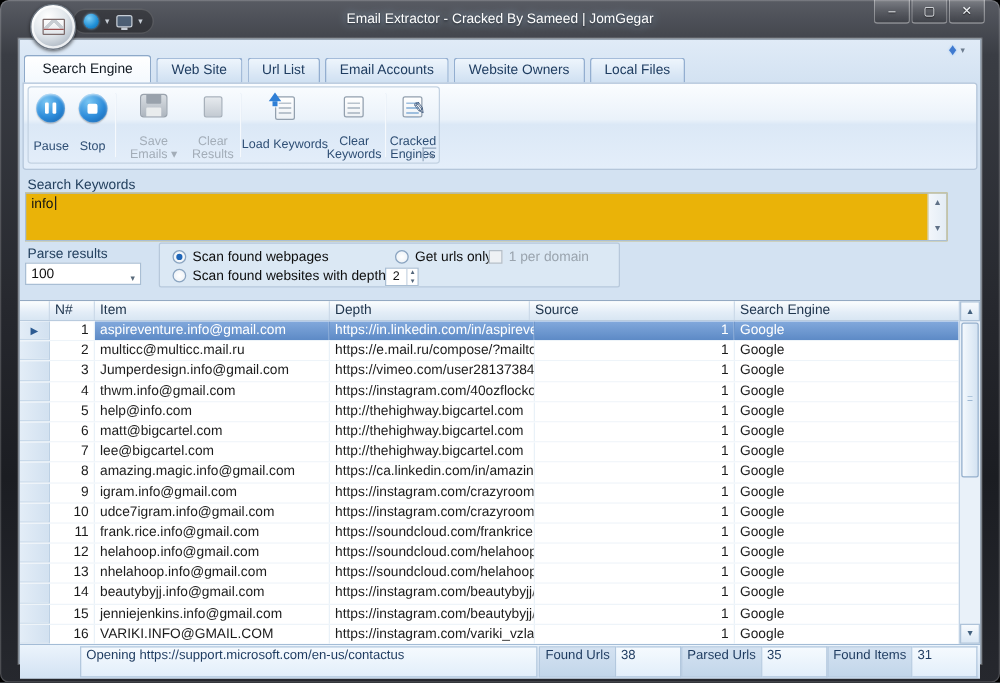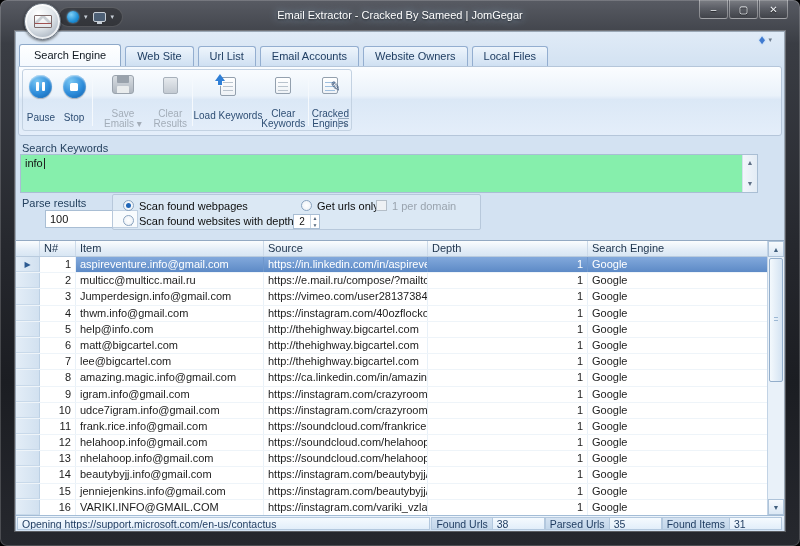--- a/index.html
+++ b/index.html
@@ -81,32 +81,32 @@
     border-left:5px solid transparent; border-right:5px solid transparent; border-bottom:7px solid #2f7fd6;
     filter:drop-shadow(0 1px 0 rgba(255,255,255,.8)); }
   .arrow-up-blue::after { content:""; position:absolute; left:-2px; top:7px; width:4px; height:4px; background:#2f7fd6; }
   .pencil { position:absolute; right:-4px; top:1px; font-size:13px; color:#3c567a; transform:rotate(8deg); }
   .lines-blue { position:absolute; left:2px; right:2px; top:4px; height:12px;
     background:repeating-linear-gradient(#9dbede 0 1px, transparent 1px 4px); }
 
   
   .content { position:relative; height:104px; }
   .fieldlabel { position:absolute; font-size:11px; color:#24415f; }
-  .kw-box { position:absolute; left:4px; top:18px; width:738px; height:39px; background:#86efac; border:1px solid #a9bed4; }
+  .kw-box { position:absolute; left:4px; top:18px; width:738px; height:39px; background:#eab308; border:1px solid #a9bed4; }
   .kw-text { position:absolute; left:4px; top:2px; font-size:11px; color:#111; }
   .caret { display:inline-block; width:1px; height:11px; background:#222; vertical-align:-2px; margin-left:1px; }
   .vscroll-mini { position:absolute; right:0; top:0; bottom:0; width:15px; background:linear-gradient(90deg,#f2f6fb,#e3ecf5); border-left:1px solid #d4e0ec; }
   .vscroll-mini .a { position:absolute; left:0; right:0; height:12px; text-align:center; font-size:7px; color:#5f7187; line-height:12px; cursor:pointer; }
   .vscroll-mini .a.up { top:2px; } .vscroll-mini .a.dn { bottom:2px; }
 
   .parse-select { position:absolute; left:4px; top:74px; width:93px; height:18px; background:#fff; border:1px solid #a9bed4;
-    font-size:11px; color:#111; line-height:16px; padding-left:4px; cursor:pointer;margin-left:25px; }
+    font-size:11px; color:#111; line-height:16px; padding-left:4px; cursor:pointer; }
   .parse-select .dd { position:absolute; right:4px; top:5px; font-size:7px; color:#5a6b7c; }
 
-  .opt-group { position:absolute; left:96px; top:58px; width:369px; height:36px; border:1px solid #b7c8db; border-radius:2px; background:rgba(235,243,250,.35); }
+  .opt-group { position:absolute; left:111px; top:58px; width:369px; height:36px; border:1px solid #b7c8db; border-radius:2px; background:rgba(235,243,250,.35); }
   .radio { position:absolute; width:11px; height:11px; border-radius:50%; border:1px solid #8aa4c0; background:radial-gradient(#ffffff,#e9eff5); cursor:pointer; }
   .radio.sel::after { content:""; position:absolute; left:2px; top:2px; width:5px; height:5px; border-radius:50%; background:#1f66b8; }
   .checkbox { position:absolute; width:11px; height:11px; border:1px solid #b4bec8; background:#eef1f4; cursor:pointer; }
   .opt-label { position:absolute; font-size:11px; color:#0d0d0d; cursor:default; }
   .opt-label.dim { color:#9aa4ae; }
   .spinner { position:absolute; left:142px; top:18px; width:27px; height:15px; background:#fff; border:1px solid #a9bed4; font-size:10px; }
   .spinner .v { position:absolute; left:0; right:9px; top:1px; text-align:center; color:#111; }
   .spinner .arrows { position:absolute; right:0; top:0; bottom:0; width:9px; border-left:1px solid #c9d6e3; font-size:5px; color:#52657a;
     display:flex; flex-direction:column; align-items:center; justify-content:space-around; cursor:pointer; }
 
@@ -136,21 +136,21 @@
   .vscroll { position:absolute; right:0; top:0; bottom:0; width:17px; background:#e9f1f9; border-left:1px solid #c2d3e5; }
   .sc-btn { position:absolute; left:0; right:0; height:16px; background:linear-gradient(#f7fafd,#dbe8f5); border:1px solid #aec3d9;
     text-align:center; font-size:7px; color:#42607e; line-height:15px; cursor:pointer; }
   .sc-btn.up { top:0; } .sc-btn.dn { bottom:0; }
   .sc-thumb { position:absolute; left:1px; right:1px; top:17px; height:124px; border:1px solid #93aecb; border-radius:2px;
     background:linear-gradient(90deg,#f4f9fd,#d4e3f2); cursor:grab; }
   .sc-thumb::after { content:""; position:absolute; left:4px; right:4px; top:50%; margin-top:-3px; height:6px;
     background:repeating-linear-gradient(#9db8d4 0 1px, transparent 1px 3px); }
 
   
-  .statusbar { display:flex; height:16px; background:linear-gradient(#ecf4fc,#d2e2f3); border-top:1px solid #a3bcd6; align-items:stretch; }
+  .statusbar { display:flex; height:28px; background:linear-gradient(#ecf4fc,#d2e2f3); border-top:1px solid #a3bcd6; align-items:stretch;padding-left:47px; }
   .st-msg { flex:1; margin:1px; border:1px solid #b3c8de; background:linear-gradient(#f5fafe,#e2eefa); color:#1d3a5f;
     font-size:10.5px; line-height:12px; padding:0 4px; white-space:nowrap; overflow:hidden; }
   .st-label { margin:1px 0; padding:0 4px; background:linear-gradient(#d4e2f1,#c2d6ea); border:1px solid #b3c8de; color:#1d3a5f;
     font-size:10.5px; line-height:12px; white-space:nowrap; }
   .st-value { margin:1px 0; width:52px; background:linear-gradient(#f5fafe,#e2eefa); border:1px solid #b3c8de; border-left:none;
     color:#1d3a5f; font-size:10.5px; line-height:12px; padding:0 4px; }
   .st-value:last-child { margin-right:2px; }
 </style>
 </head>
 <body>
@@ -278,22 +278,22 @@
         <span class="checkbox" style="left:263px; top:5px"></span>
         <span class="opt-label dim" style="left:279px; top:5px">1 per domain</span>
       </div>
     </div>
 
     <div class="tablewrap">
       <div class="thead">
         <div class="th h-ind"></div>
         <div class="th h-num">N#</div>
         <div class="th h-item">Item</div>
+        <div class="th h-depth">Depth</div>
         <div class="th h-src">Source</div>
-        <div class="th h-depth">Depth</div>
         <div class="th h-eng">Search Engine</div>
       </div>
       <div class="tbody">
           <div class="trow selected">
     <div class="td c-ind">▶</div>
     <div class="td c-num">1</div>
     <div class="td c-item">aspireventure.info@gmail.com</div>
     <div class="td c-src">https://in.linkedin.com/in/aspireventure</div>
     <div class="td c-depth">1</div>
     <div class="td c-eng">Google</div>

